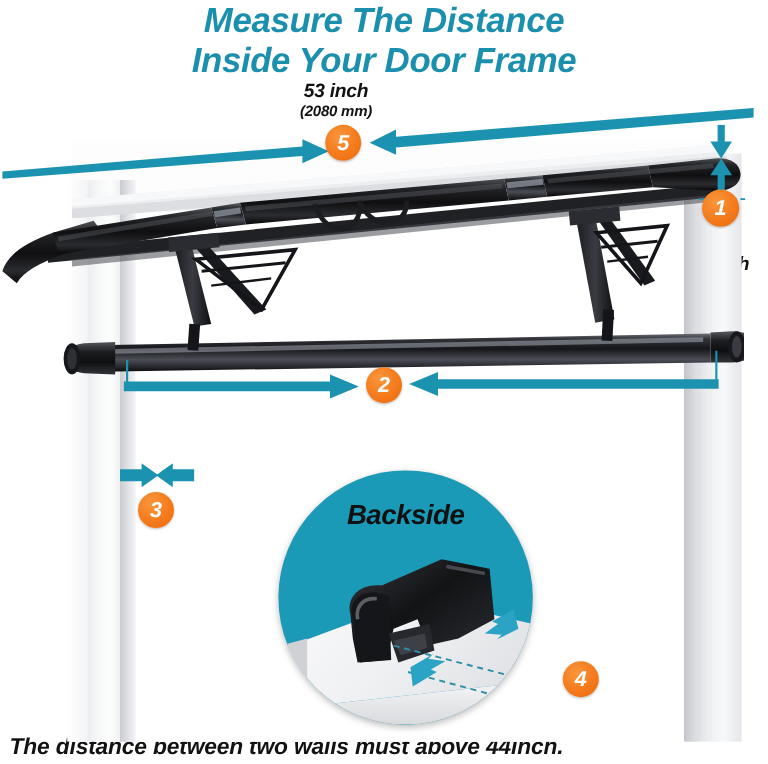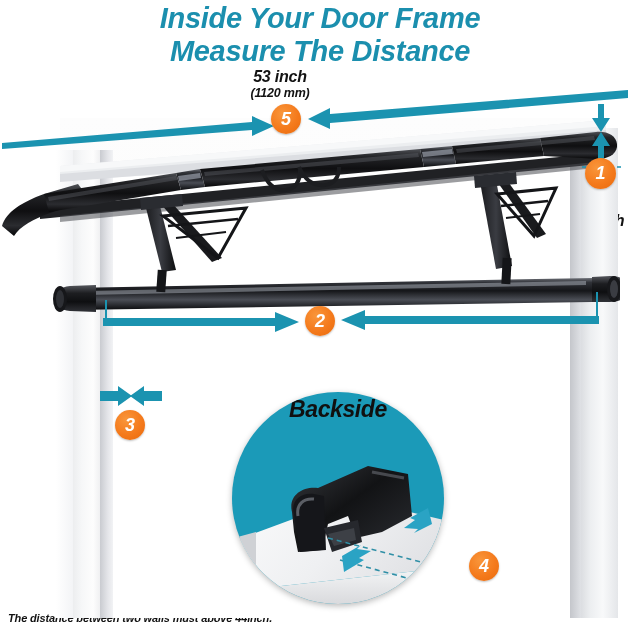--- a/index.html
+++ b/index.html
@@ -54,33 +54,33 @@
   
   .backside-circle {
     position:absolute;
     border-radius:50%;
     background:#1b9ab8;
     overflow:hidden;
     box-shadow:0 2px 6px rgba(0,0,0,0.28);
     z-index:25;
   }
   .backside-label {
-    position:absolute; left:0; top:4px; width:100%;
+    position:absolute; left:0; top:24px; width:100%;
     text-align:center;
     font-style:italic; font-weight:bold;
     font-size:23px; color:#101010;
     letter-spacing:-0.4px;
     z-index:6;
   }
 
   
   .bottom-caption {
     position:absolute; left:8px; top:612px;
     font-style:italic; font-weight:bold;
-    font-size:11px; color:#121212;
+    font-size:19px; color:#121212;
     letter-spacing:-0.15px; white-space:nowrap;
   }
 
   
   .photo { position:absolute; z-index:10; }
 
   .wall-bg {
     position:absolute; z-index:2;
     background:linear-gradient(180deg,#fdfdfd 0%,#f7f7f8 100%);
   }
@@ -99,22 +99,22 @@
   .strutline { position:absolute; z-index:14; background:#141518; }
 
   .dash-line { position:absolute; z-index:28; }
 </style>
 </head>
 <body>
 
 <div id="stage">
 
   <div class="title-wrap">
+    <div class="title-line">Measure The Distance</div>
     <div class="title-line">Inside Your Door Frame</div>
-    <div class="title-line">Measure The Distance</div>
   </div>
 
   <div>
 
     <div class="wall-bg" style="left:60px;  top:118px; width:540px; height:500px;"></div>
 
     <svg class="photo" style="left:60px; top:112px;" width="546" height="70">
       <polygon points="0,54 546,8 546,40 0,68" fill="#eceef0"></polygon>
       <polygon points="0,62 546,18 546,26 0,70" fill="#dcdee2"></polygon>
       <polygon points="0,54 546,8 546,14 0,60" fill="#f7f8f9"></polygon>
@@ -231,21 +231,21 @@
       <ellipse cx="574" cy="21" rx="4" ry="9" fill="#3a3c42"></ellipse>
     </svg>
 
     <div class="strutline" style="left:157px; top:270px; width:9px; height:22px; transform:rotate(4deg);"></div>
     <div class="strutline" style="left:502px; top:258px; width:9px; height:26px; transform:rotate(3deg);"></div>
 
   </div>
 
   <div class="dimblk" style="left:180px; top:68px; width:200px;">
     <div class="dim-main" style="font-size:16px; line-height:18px;">53 inch</div>
-    <div class="dim-sub" style="font-size:12.5px; line-height:15px;">(1120 mm)</div>
+    <div class="dim-sub" style="font-size:12.5px; line-height:15px;">(2080 mm)</div>
   </div>
 
   <svg class="arrow" style="left:0px; top:104px;" width="280" height="46">
     <polygon points="2,39 252,18 252,12 274,22 252,32 252,26 2,45" fill="#1b93b0"></polygon>
   </svg>
 
   <svg class="arrow" style="left:300px; top:88px;" width="330" height="46">
     <polygon points="328,2 30,26 30,20 8,31 30,41 30,35 328,10" fill="#1b93b0"></polygon>
   </svg>
 

